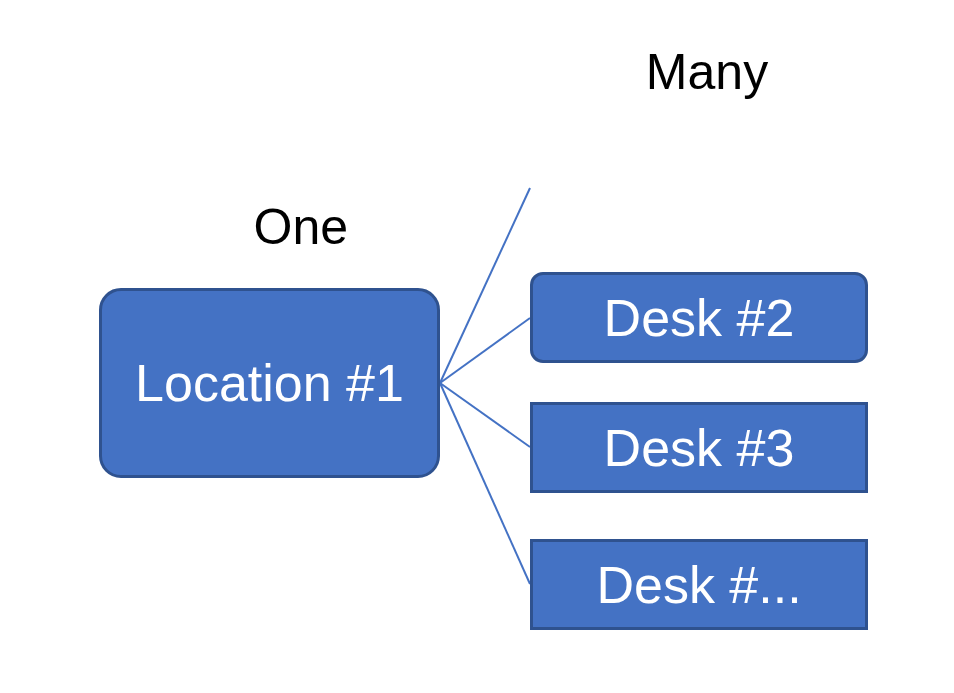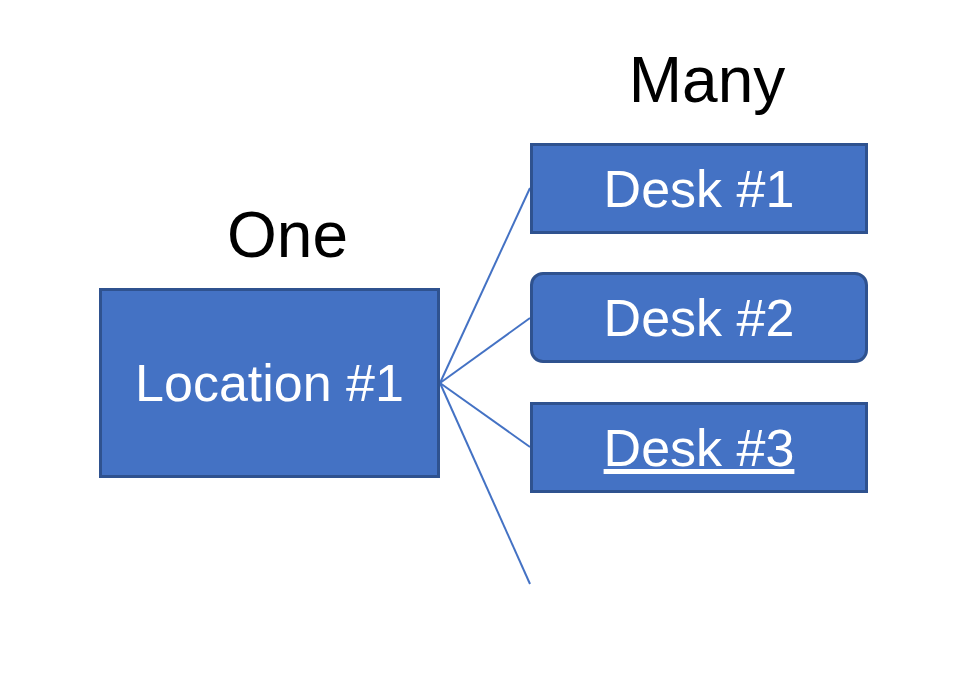--- a/index.html
+++ b/index.html
@@ -26,44 +26,45 @@
     z-index:1;
   }
   .connectors line{
     stroke:var(--connector);
     stroke-width:2;
   }
   .label{
     position:absolute;
     z-index:2;
     color:var(--label-text);
-    font-size:64px;
+    font-size:50px;
     text-align:center;
     white-space:nowrap;
   }
   .label-one{left:148px;top:198px;width:200px;text-align:right;}
   .label-many{left:607px;top:43px;width:200px;}
   .box{
     position:absolute;
     z-index:3;
     background:var(--box-fill);
     border:3px solid var(--box-border);
     color:var(--box-text);
     display:flex;align-items:center;justify-content:center;
     font-size:52px;
     white-space:nowrap;
   }
   .parent-box{
     left:99px;top:288px;width:341px;height:190px;
     font-size:52px;
+    border-radius:22px;
   }
   .desk-box{left:530px;width:338px;height:91px;}
   .desk-1{top:143px;}
   .desk-2{top:272px;border-radius:13px;}
-  .desk-3{top:402px;text-decoration:underline;}
+  .desk-3{top:402px;}
   .desk-4{top:539px;}
 </style>
 </head>
 <body>
 
 <div class="canvas">
 
   <svg class="connectors" viewBox="0 0 954 693" xmlns="http://www.w3.org/2000/svg" aria-hidden="true">
     <line x1="440" y1="383" x2="530" y2="188"></line>
     <line x1="440" y1="383" x2="530" y2="318"></line>
@@ -72,26 +73,26 @@
   </svg>
 
   <div class="label label-one">One</div>
 
   <div class="label label-many">Many</div>
 
   <div class="box parent-box">
     <span>Location #1</span>
   </div>
 
-  <div class="box desk-box desk-1">
-    <span>Desk #1</span>
-  </div>
 
   <div class="box desk-box desk-2">
     <span>Desk #2</span>
   </div>
 
   <div class="box desk-box desk-3">
     <span>Desk #3</span>
   </div>
 
+  <div class="box desk-box desk-4">
+    <span>Desk #...</span>
+  </div>
 
 </div>
 
 </body></html>

